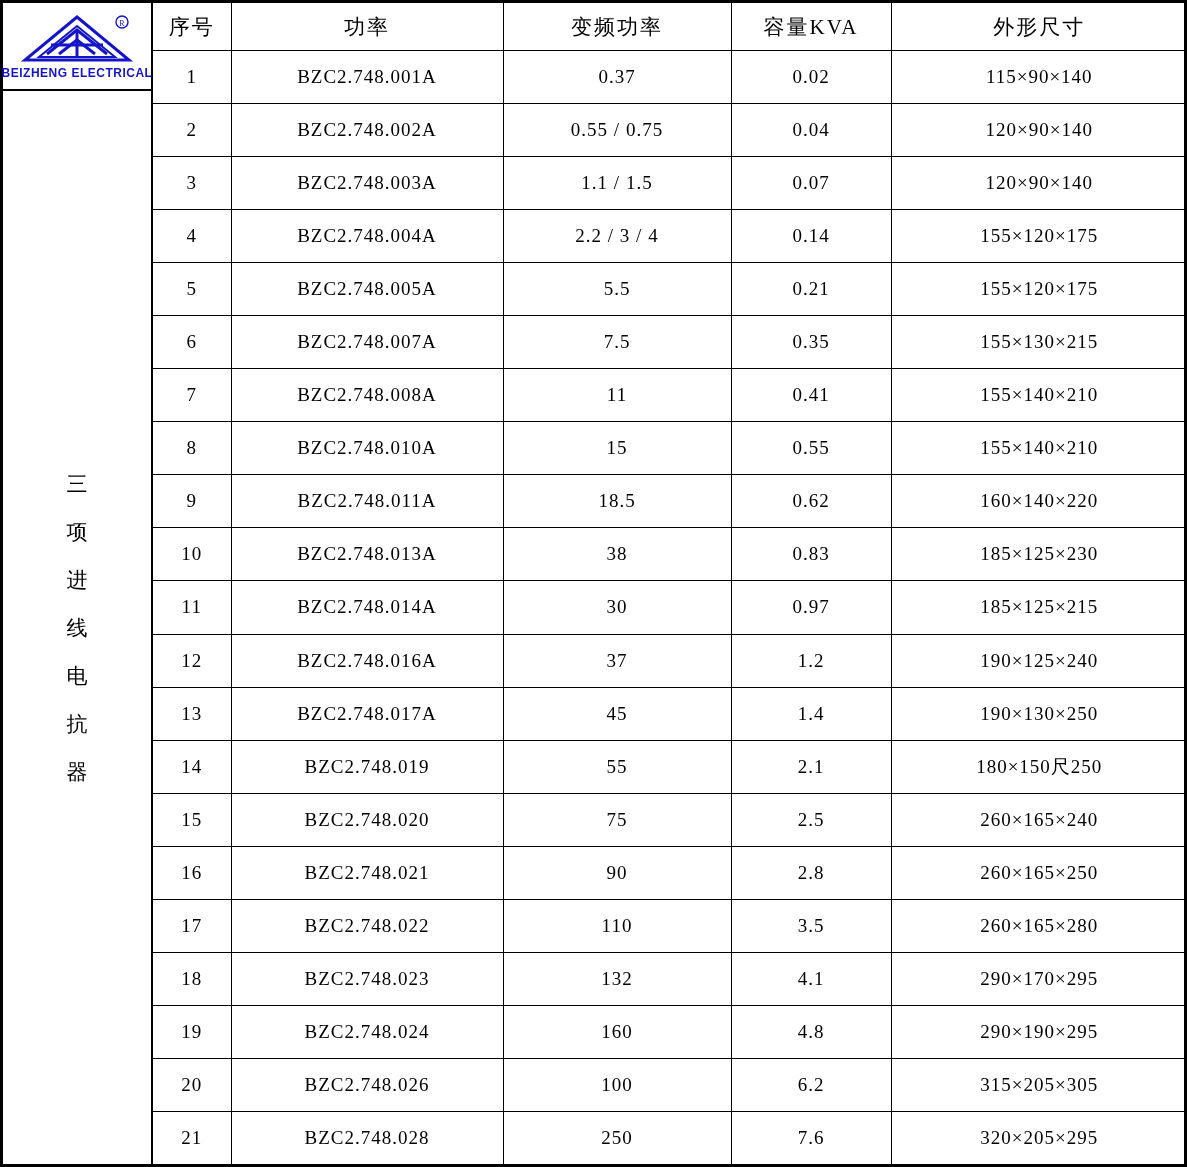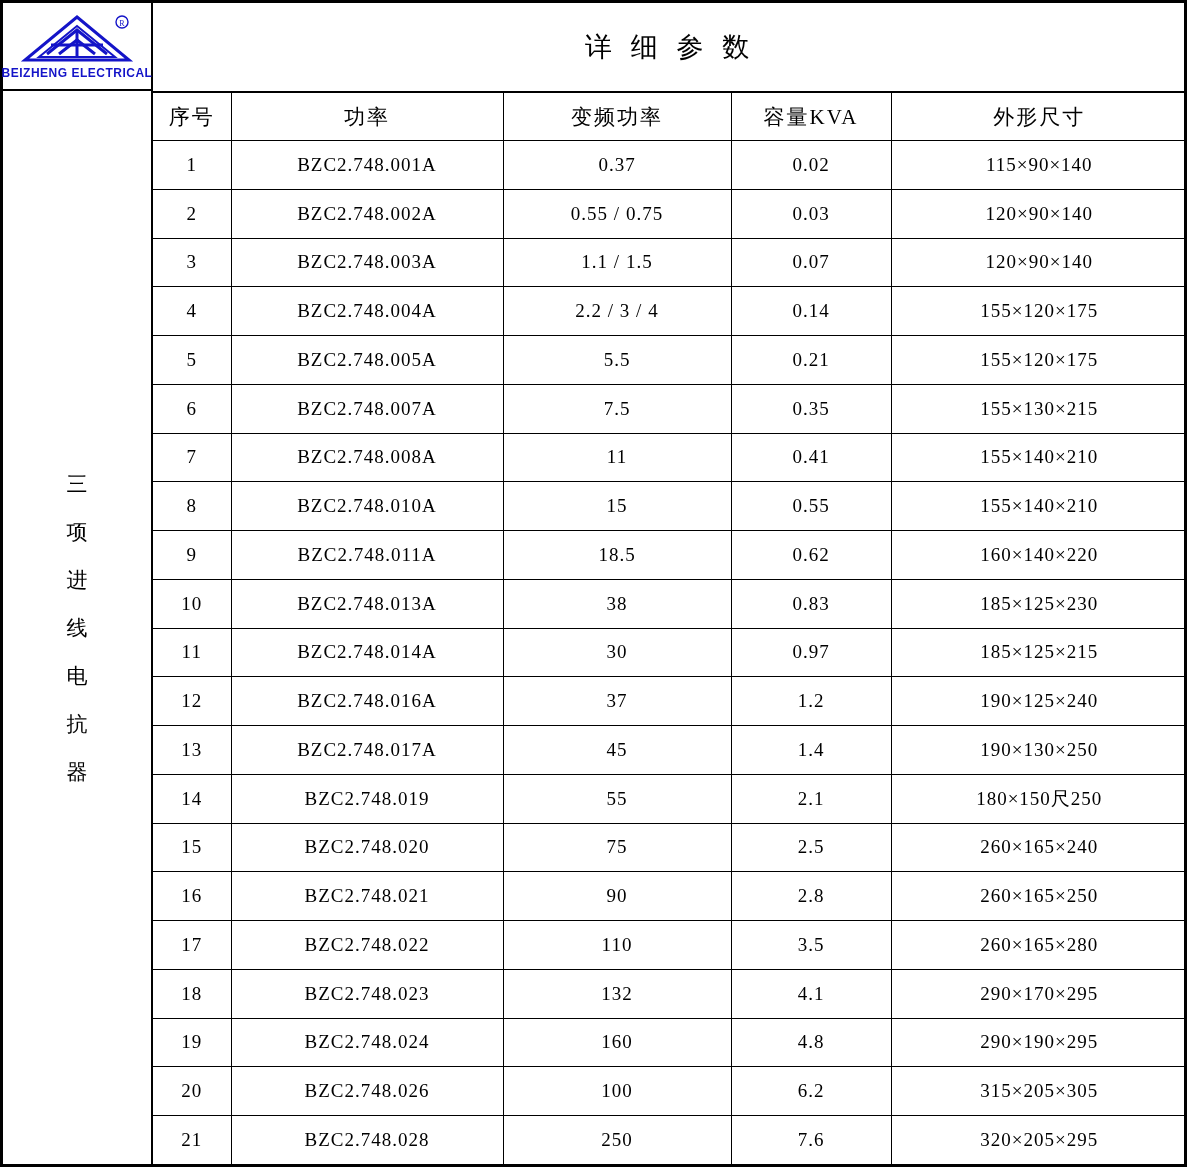--- a/index.html
+++ b/index.html
@@ -169,21 +169,20 @@
       <span>线</span>
       <span>电</span>
       <span>抗</span>
       <span>器</span>
     </div>
 
   </div>
 
   <div class="right-col">
 
-    <div class="title-bar">详 细 参 数</div>
 
     <table class="params">
       <colgroup>
         <col class="c0">
           <col class="c1">
           <col class="c2">
           <col class="c3">
           <col class="c4">
       </colgroup>
       <thead>
@@ -200,21 +199,21 @@
             <td class="mono-num">1</td>
             <td>BZC2.748.001A</td>
             <td class="mono-num">0.37</td>
             <td class="mono-num">0.02</td>
             <td class="mono-num">115×90×140</td>
           </tr>
           <tr>
             <td class="mono-num">2</td>
             <td>BZC2.748.002A</td>
             <td class="mono-num">0.55 / 0.75</td>
-            <td class="mono-num">0.03</td>
+            <td class="mono-num">0.04</td>
             <td class="mono-num">120×90×140</td>
           </tr>
           <tr>
             <td class="mono-num">3</td>
             <td>BZC2.748.003A</td>
             <td class="mono-num">1.1 / 1.5</td>
             <td class="mono-num">0.07</td>
             <td class="mono-num">120×90×140</td>
           </tr>
           <tr>

